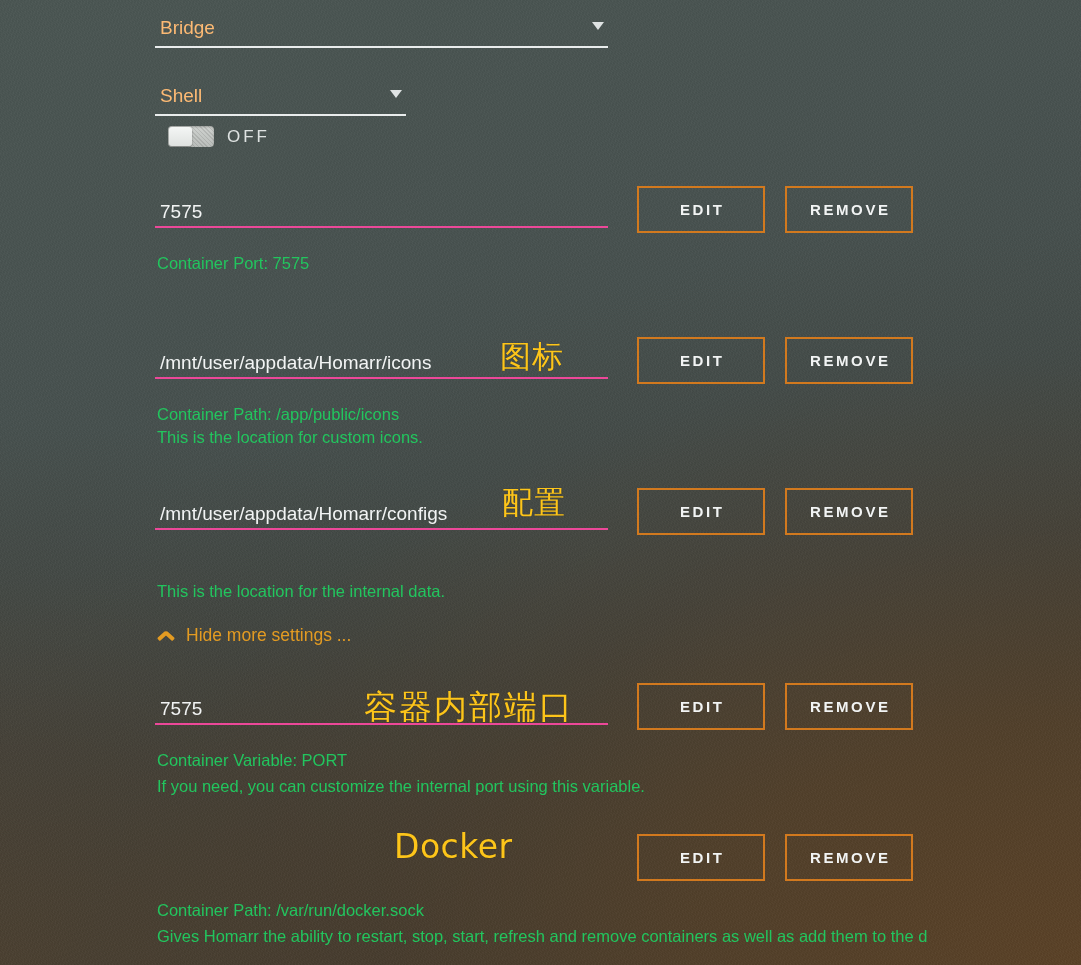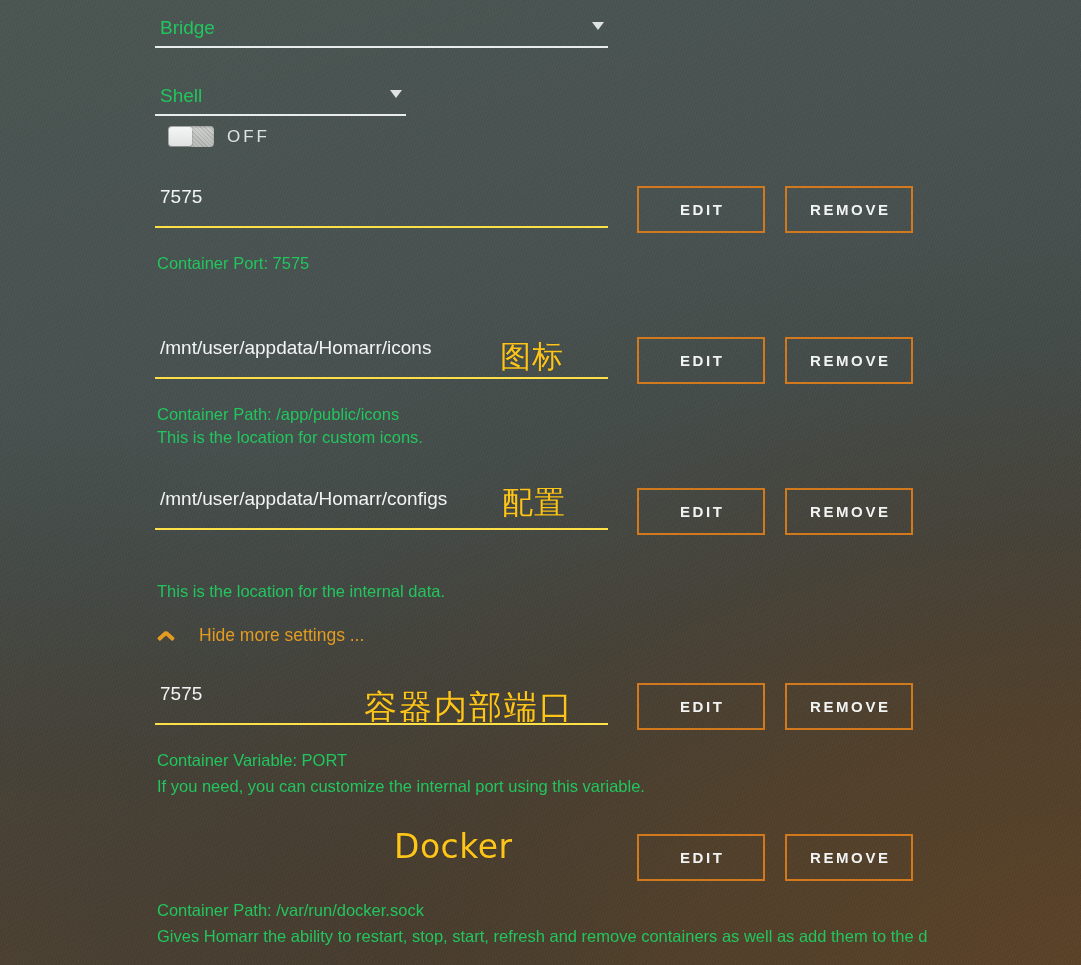--- a/index.html
+++ b/index.html
@@ -46,21 +46,21 @@
     position: absolute;
     border-bottom: 2px solid #e9ecec;
     height: 40px;
     display: flex;
     align-items: center;
     justify-content: space-between;
     padding: 0 4px 0 5px;
     cursor: pointer;
   }
   .select .sel-value {
-    color: #22c55e;
+    color: #fdba74;
     font-size: 19px;
     line-height: 1;
     white-space: nowrap;
   }
   .caret {
     width: 0; height: 0;
     border-left: 6px solid transparent;
     border-right: 6px solid transparent;
     border-top: 8px solid #dfe3e3;
     margin-bottom: 2px;
@@ -102,25 +102,25 @@
   }
   .toggle-label {
     color: #dfe3e2;
     font-size: 17px;
     letter-spacing: 3px;
   }
 
   
   .field {
     position: absolute;
-    border-bottom: 2px solid #fde047;
+    border-bottom: 2px solid #ec4899;
     height: 38px;
     display: flex;
     align-items: flex-end;
-    padding-bottom: 18px;
+    padding-bottom: 3px;
     padding-left: 5px;
     cursor: text;
   }
   .field .fval {
     color: #f2f4f4;
     font-size: 19px;
     line-height: 1.1;
     white-space: nowrap;
   }
 
@@ -167,21 +167,21 @@
     font-family: "DejaVu Sans", sans-serif;
     font-size: 33px;
     letter-spacing: 0.5px;
   }
 
   
   .collapse-link {
     position: absolute;
     display: flex;
     align-items: center;
-    gap: 24px;
+    gap: 11px;
     color: #e39b22;
     font-size: 17.5px;
     cursor: pointer;
     white-space: nowrap;
   }
   .chev-up {
     width: 17px;
     height: 11px;
     position: relative;
     flex: none;

